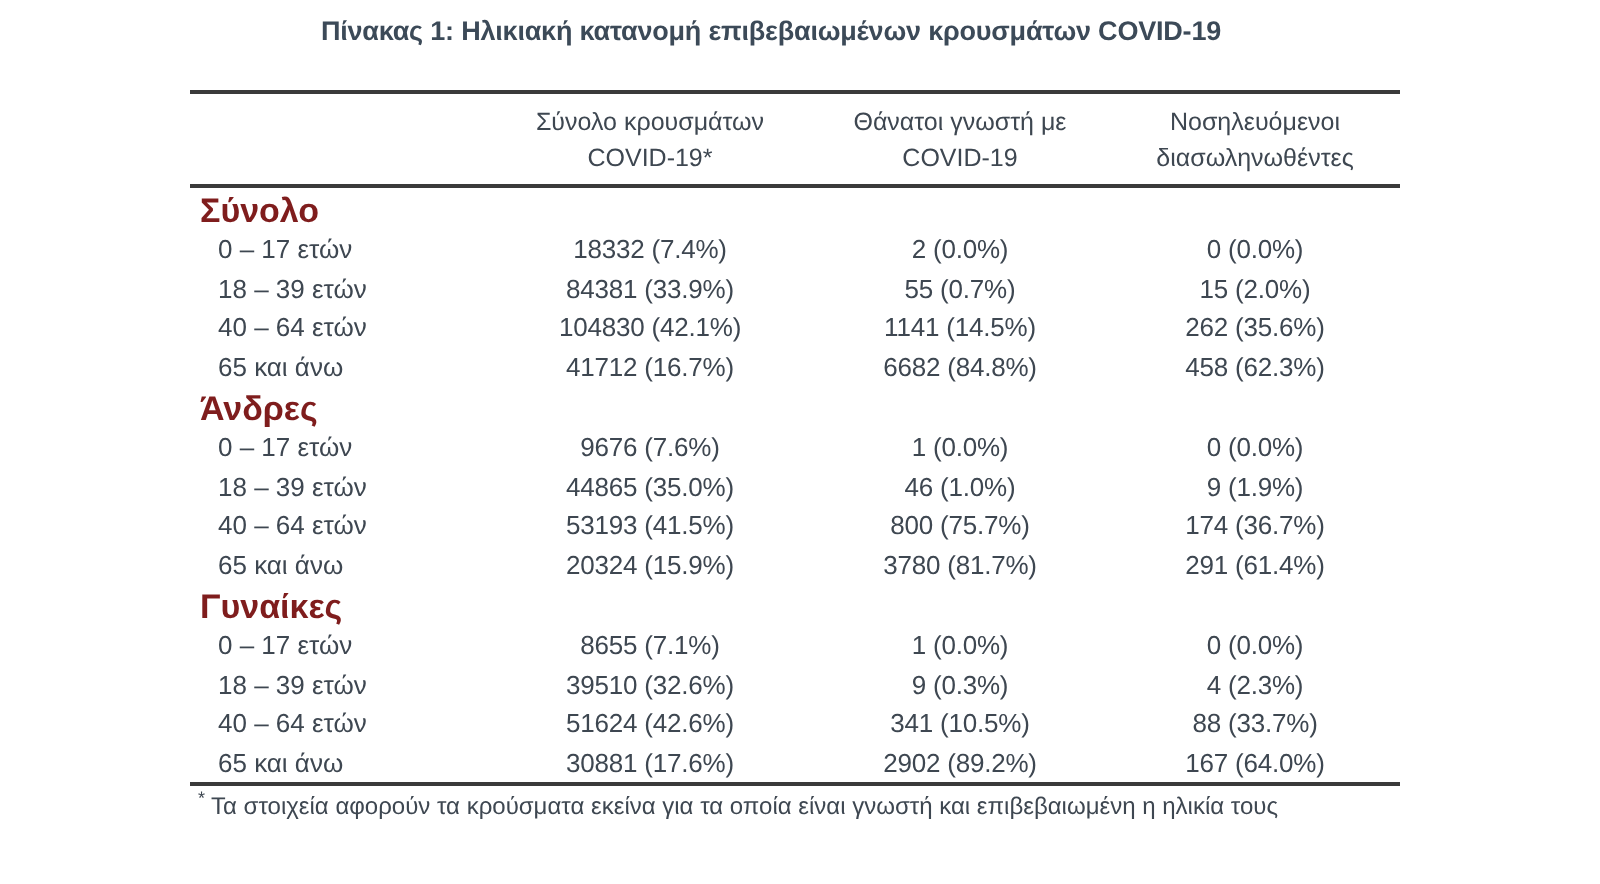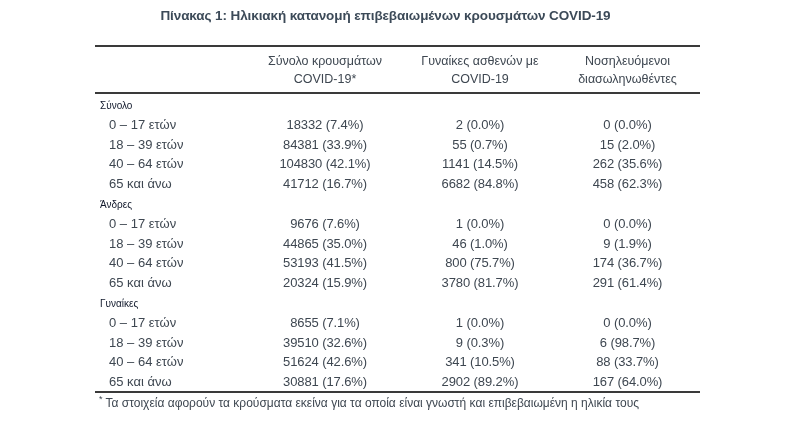--- a/index.html
+++ b/index.html
@@ -24,21 +24,21 @@
 
   .hdr {
     border-top:2px solid #3a3a3a;
     border-bottom:2px solid #3a3a3a;
     padding:5px 0 4px 0;
   }
   .hdr .hc { text-align:center; font-size:12.5px; line-height:18px; color:#3e4751; }
   .hdr .hc span { display:block; }
 
   .sec-name {
-    font-weight:normal; font-size:10px; color:#0f172a;
+    font-weight:bold; font-size:17px; color:#7f1d1d;
     height:21px; line-height:23px; padding-left:5px;
   }
 
   .row { height:19.5px; align-items:center; font-size:13px; }
   .row .label { padding-left:14px; }
   .row .val  { text-align:center; letter-spacing:-0.1px; }
 
   .body-rows { border-bottom:2px solid #3a3a3a; }
 
   .footnote {
@@ -56,21 +56,21 @@
 
   <div class="tbl">
 
     <div class="grid-row hdr">
       <div class="hc"></div>
       <div class="hc">
         <span>Σύνολο κρουσμάτων</span>
         <span>COVID-19*</span>
       </div>
       <div class="hc">
-        <span>Γυναίκες ασθενών με</span>
+        <span>Θάνατοι γνωστή με</span>
         <span>COVID-19</span>
       </div>
       <div class="hc">
         <span>Νοσηλευόμενοι</span>
         <span>διασωληνωθέντες</span>
       </div>
     </div>
 
     <div class="body-rows">
 
@@ -133,21 +133,21 @@
       <div class="grid-row row">
         <div class="label">0 – 17 ετών</div>
         <div class="val">8655 (7.1%)</div>
         <div class="val">1 (0.0%)</div>
         <div class="val">0 (0.0%)</div>
       </div>
       <div class="grid-row row">
         <div class="label">18 – 39 ετών</div>
         <div class="val">39510 (32.6%)</div>
         <div class="val">9 (0.3%)</div>
-        <div class="val">6 (98.7%)</div>
+        <div class="val">4 (2.3%)</div>
       </div>
       <div class="grid-row row">
         <div class="label">40 – 64 ετών</div>
         <div class="val">51624 (42.6%)</div>
         <div class="val">341 (10.5%)</div>
         <div class="val">88 (33.7%)</div>
       </div>
       <div class="grid-row row">
         <div class="label">65 και άνω</div>
         <div class="val">30881 (17.6%)</div>

